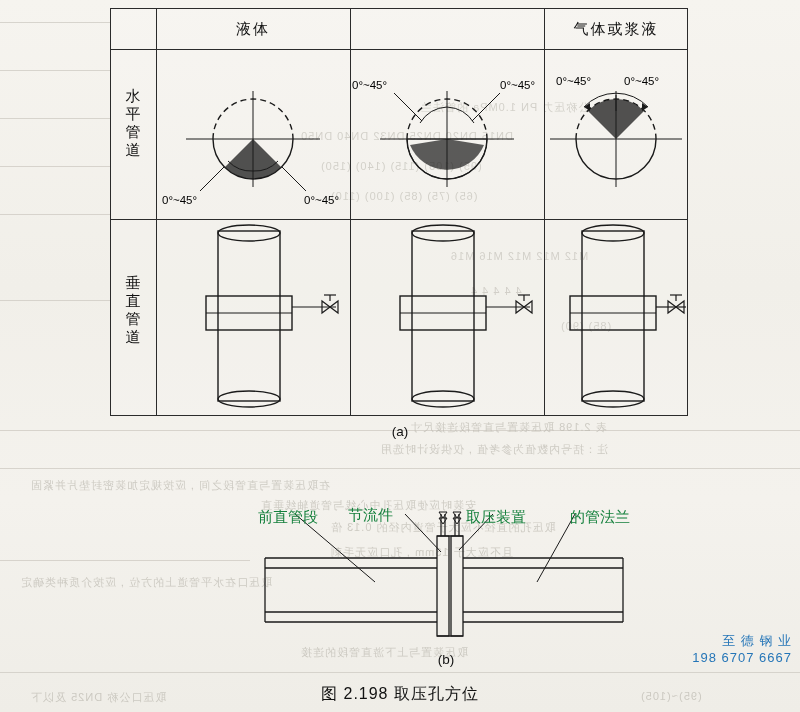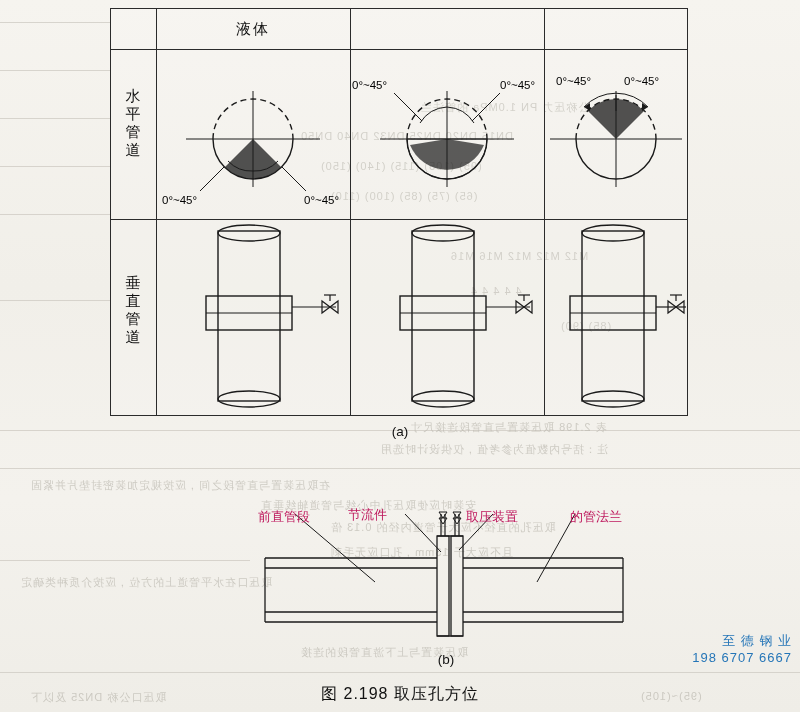--- a/index.html
+++ b/index.html
@@ -48,21 +48,21 @@
   }
   .row-label{
     position:absolute;left:0;width:45px;text-align:center;
     font-size:15px;line-height:18px;letter-spacing:1px;color:#111;
   }
   .cellwrap{position:absolute;}
   .fig-b{
     position:absolute;left:255px;top:500px;width:390px;height:140px;
   }
   .lbl{
-    position:absolute;font-size:13px;color:#be185d;white-space:nowrap;
+    position:absolute;font-size:15px;color:#15803d;white-space:nowrap;
   }
   .figcap{
     position:absolute;text-align:center;font-size:13.5px;color:#111;
   }
   .watermark{
     position:absolute;right:8px;bottom:46px;text-align:right;
     color:#1a6fb5;font-size:13px;line-height:17px;letter-spacing:1px;
     opacity:.95;
   }
   svg{display:block;overflow:visible;}
@@ -104,20 +104,21 @@
 
 <div class="fig-a">
 
   <div class="vline" style="left:45px;"></div>
   <div class="vline" style="left:239px;"></div>
   <div class="vline" style="left:433px;"></div>
   <div class="hrow" style="top:40px;"></div>
   <div class="hrow" style="top:210px;"></div>
 
   <div class="col-head" style="left:45px;width:194px;">液体</div>
+  <div class="col-head" style="left:433px;width:144px;">气体或浆液</div>
 
   <div class="row-label" style="top:78px;">
     <div>水<br>平<br>管<br>道</div>
   </div>
   <div class="row-label" style="top:265px;">
     <div>垂<br>直<br>管<br>道</div>
   </div>
 
   <div class="cellwrap" style="left:45px;top:42px;width:194px;height:167px;">
     <svg width="194" height="167" viewBox="0 0 194 167">

